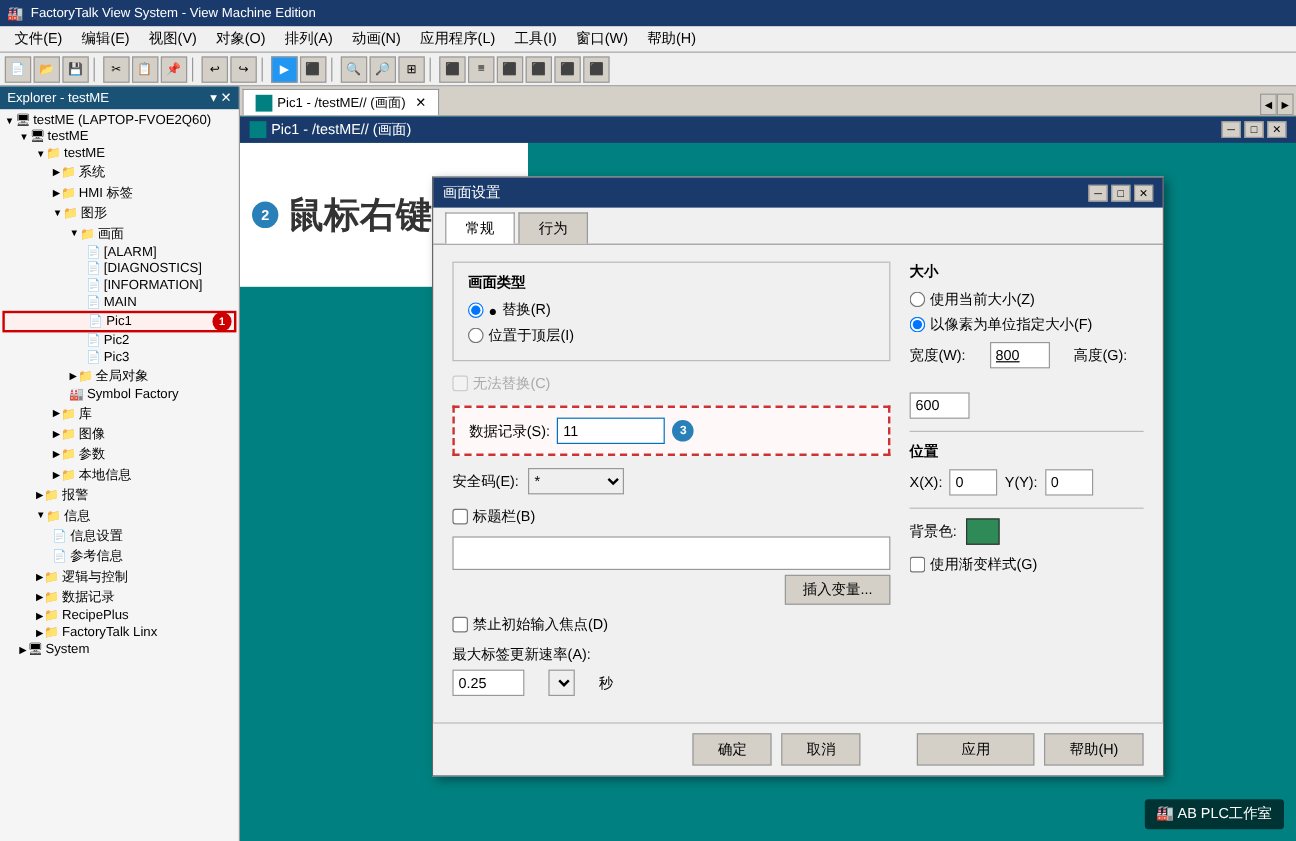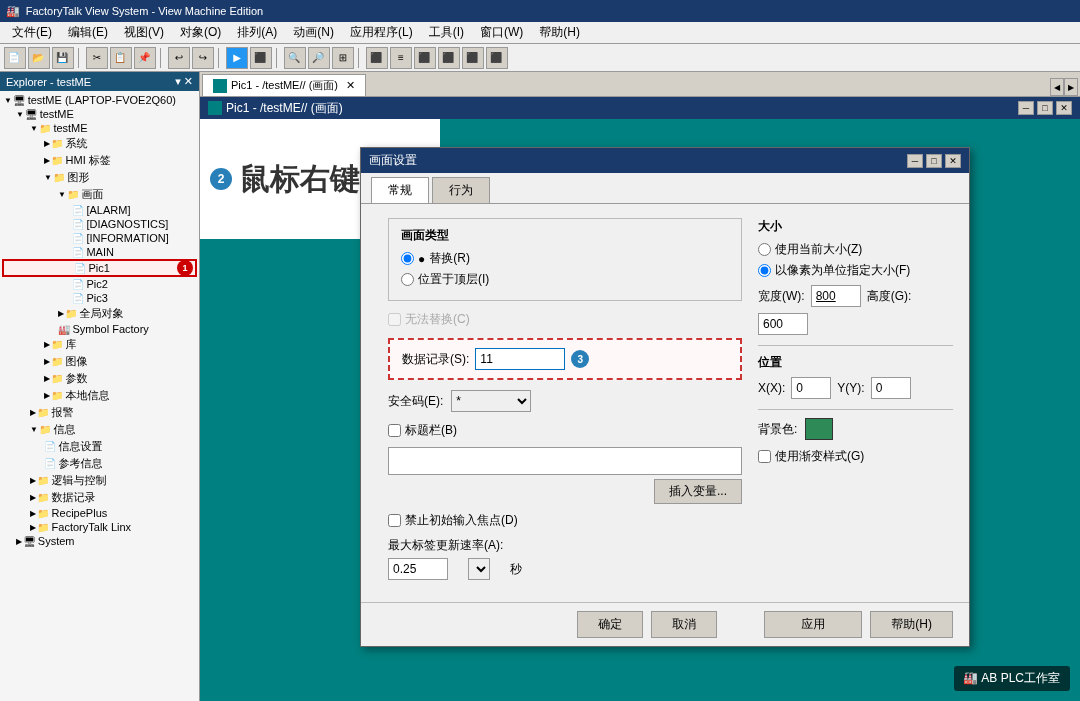--- a/index.html
+++ b/index.html
@@ -271,21 +271,21 @@
             <button style="width:16px; height:14px; background:#d4d0c8; border:1px solid #999; font-size:9px; cursor:pointer;">□</button>
             <button style="width:16px; height:14px; background:#d4d0c8; border:1px solid #999; font-size:9px; cursor:pointer;">✕</button>
           </div>
         </div>
 
         <div style="display:flex; padding:4px 10px 0; border-bottom:1px solid #999;">
           <div style="padding:4px 16px; background:white; border:1px solid #999; border-bottom:none; cursor:pointer; font-size:12px;">常规</div>
           <div style="padding:4px 16px; background:#d4d0c8; border:1px solid #999; border-bottom:none; cursor:pointer; font-size:12px; margin-left:3px;">行为</div>
         </div>
 
-        <div style="display:flex; padding:14px 16px; gap:16px;margin-left:11px;">
+        <div style="display:flex; padding:14px 16px; gap:16px;">
 
           <div style="flex:1;">
 
             <div style="border:1px solid #bbb; padding:8px 12px; margin-bottom:10px;">
               <div style="font-size:12px; font-weight:bold; margin-bottom:6px;">画面类型</div>
               <div class="radio-item">
                 <input type="radio" checked="" name="screen-type" style="">
                 <span>●</span>
                 <span>替换(R)</span>
               </div>
@@ -349,21 +349,21 @@
             <div style="margin-bottom:10px;">
               <div style="font-size:12px; font-weight:bold; margin-bottom:6px;">大小</div>
               <div class="radio-item">
                 <input type="radio" name="size-type" style="">
                 <span>使用当前大小(Z)</span>
               </div>
               <div class="radio-item">
                 <input type="radio" name="size-type" checked="" style="">
                 <span>以像素为单位指定大小(F)</span>
               </div>
-              <div style="display:flex; align-items:center; gap:6px; margin-top:6px; flex-wrap:wrap;">
+              <div style="display:flex; align-items:center; gap:20px; margin-top:6px; flex-wrap:wrap;">
                 <label style="font-size:12px;">宽度(W):</label>
                 <input type="text" style="width: 50px; height: 22px; border: 1px solid rgb(153, 153, 153); padding: 2px 4px; font-size: 12px; text-decoration: underline;" value="800">
                 <label style="font-size:12px;">高度(G):</label>
                 <input type="text" style="width: 50px; height: 22px; border: 1px solid rgb(153, 153, 153); padding: 2px 4px; font-size: 12px;" value="600">
               </div>
             </div>
 
             <div style="border-top:1px solid #bbb; margin:8px 0;"></div>
 
             <div style="margin-bottom:10px;">

